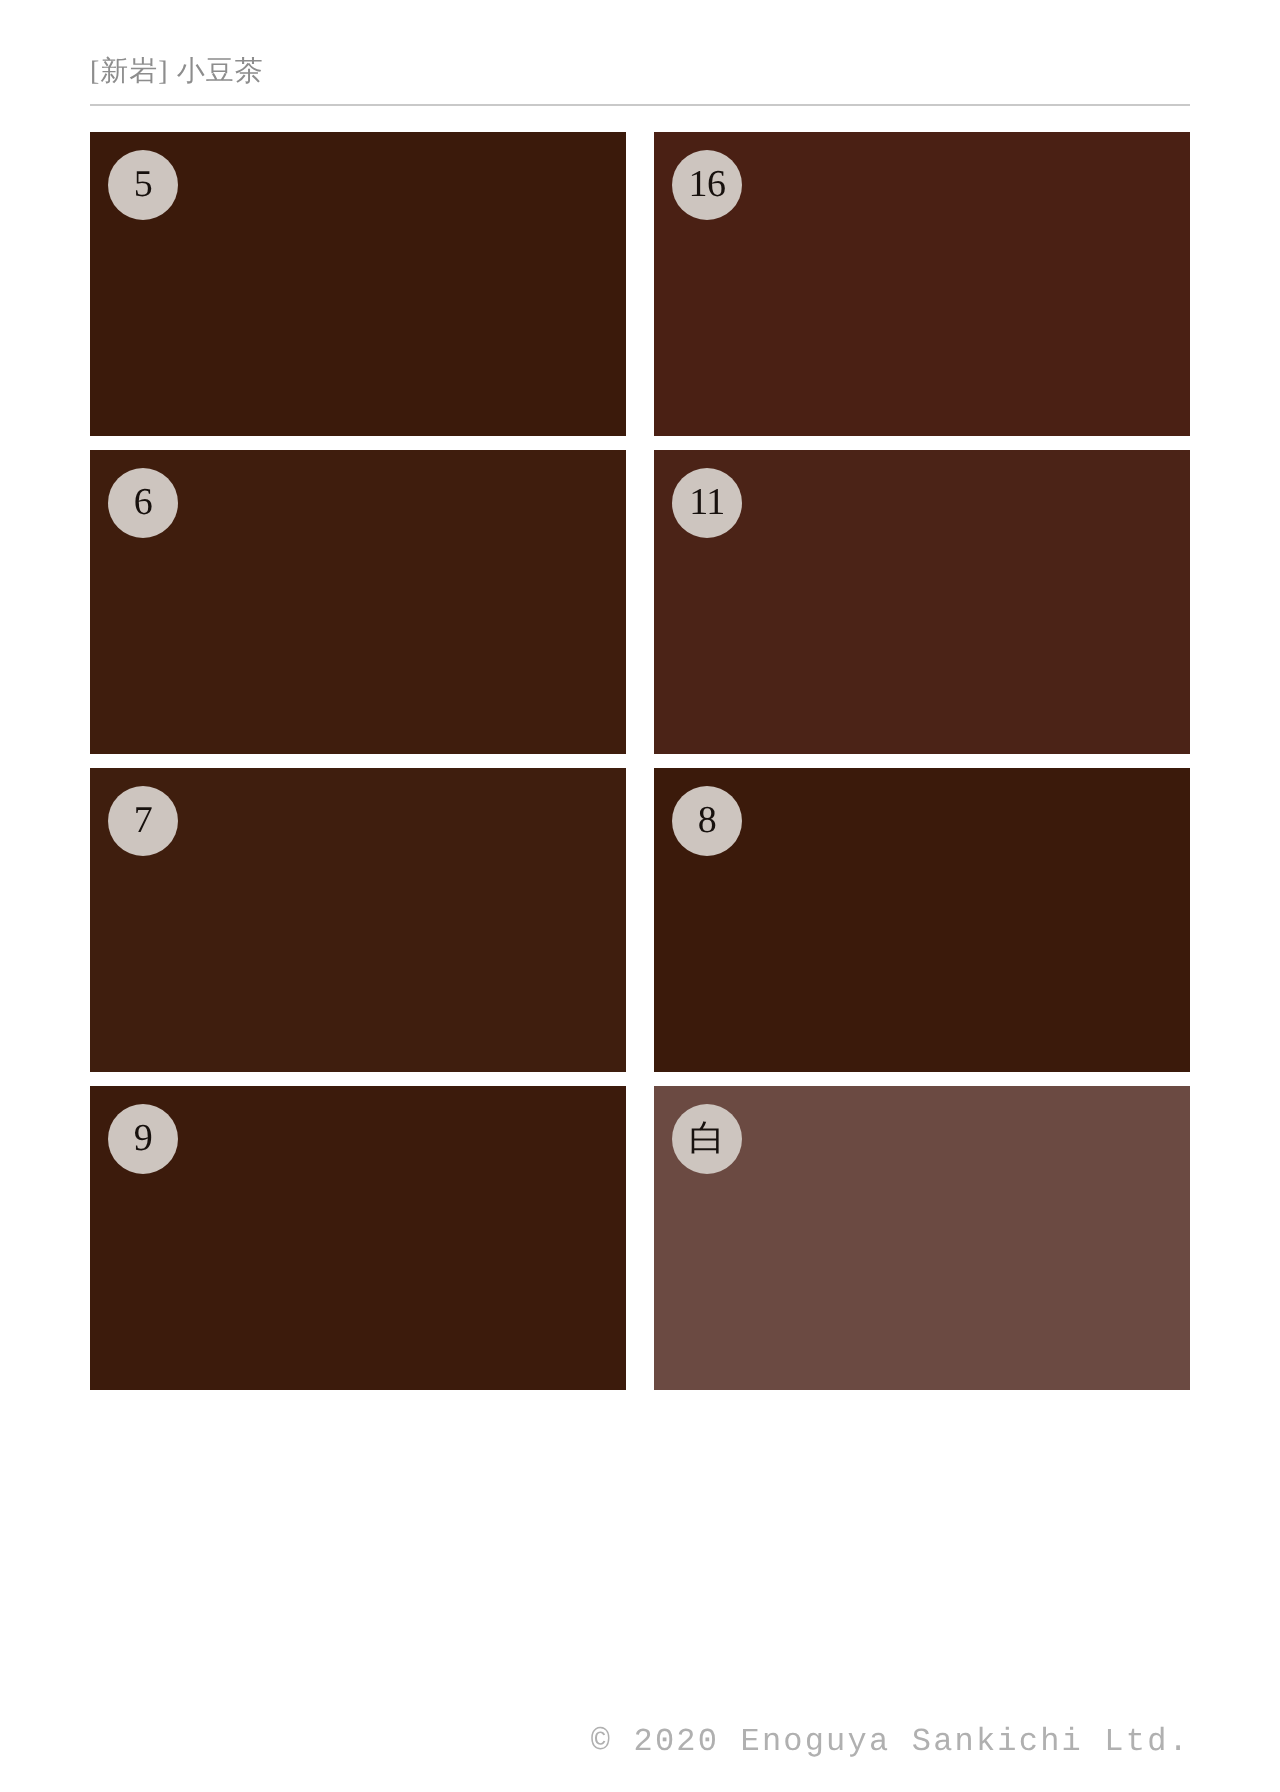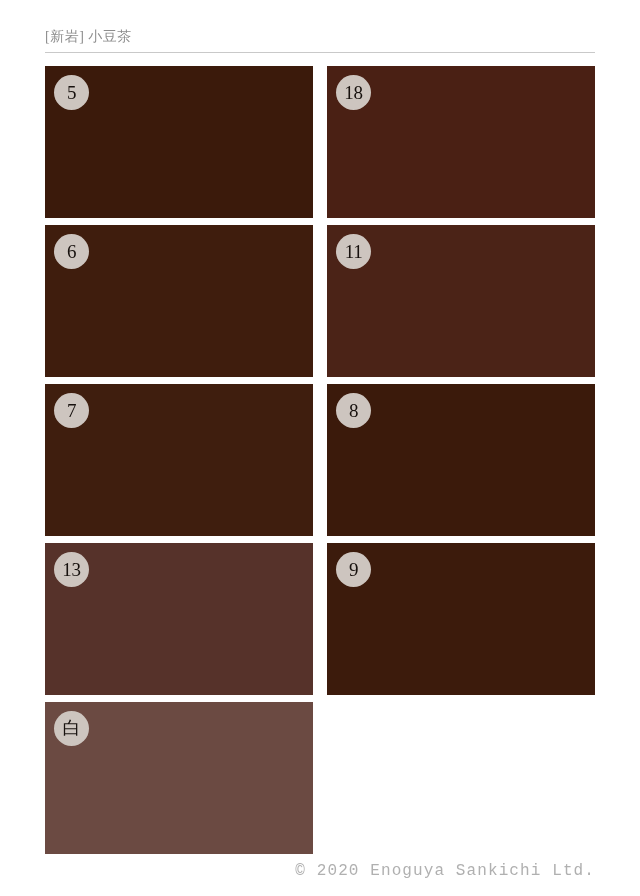--- a/index.html
+++ b/index.html
@@ -123,21 +123,21 @@
 
   <div class="grid">
 
     <div class="swatch" style="background: rgb(59, 26, 11);">
       <div class="badge">
         <span class="badge-label">5</span>
       </div>
     </div>
     <div class="swatch" style="background: rgb(74, 32, 20);">
       <div class="badge">
-        <span class="badge-label">18</span>
+        <span class="badge-label">16</span>
       </div>
     </div>
 
     <div class="swatch" style="background: rgb(63, 29, 13);">
       <div class="badge">
         <span class="badge-label">6</span>
       </div>
     </div>
     <div class="swatch" style="background: rgb(75, 35, 23);">
       <div class="badge">
@@ -149,25 +149,20 @@
       <div class="badge">
         <span class="badge-label">7</span>
       </div>
     </div>
 
     <div class="swatch" style="background: rgb(59, 26, 11);">
       <div class="badge">
         <span class="badge-label">8</span>
       </div>
     </div>
-    <div class="swatch" style="background: rgb(86, 50, 42);">
-      <div class="badge">
-        <span class="badge-label">13</span>
-      </div>
-    </div>
 
     <div class="swatch" style="background: rgb(60, 27, 12);">
       <div class="badge">
         <span class="badge-label">9</span>
       </div>
     </div>
     <div class="swatch" style="background: rgb(107, 74, 66);">
       <div class="badge">
         <span class="badge-label kanji">白</span>
       </div>

